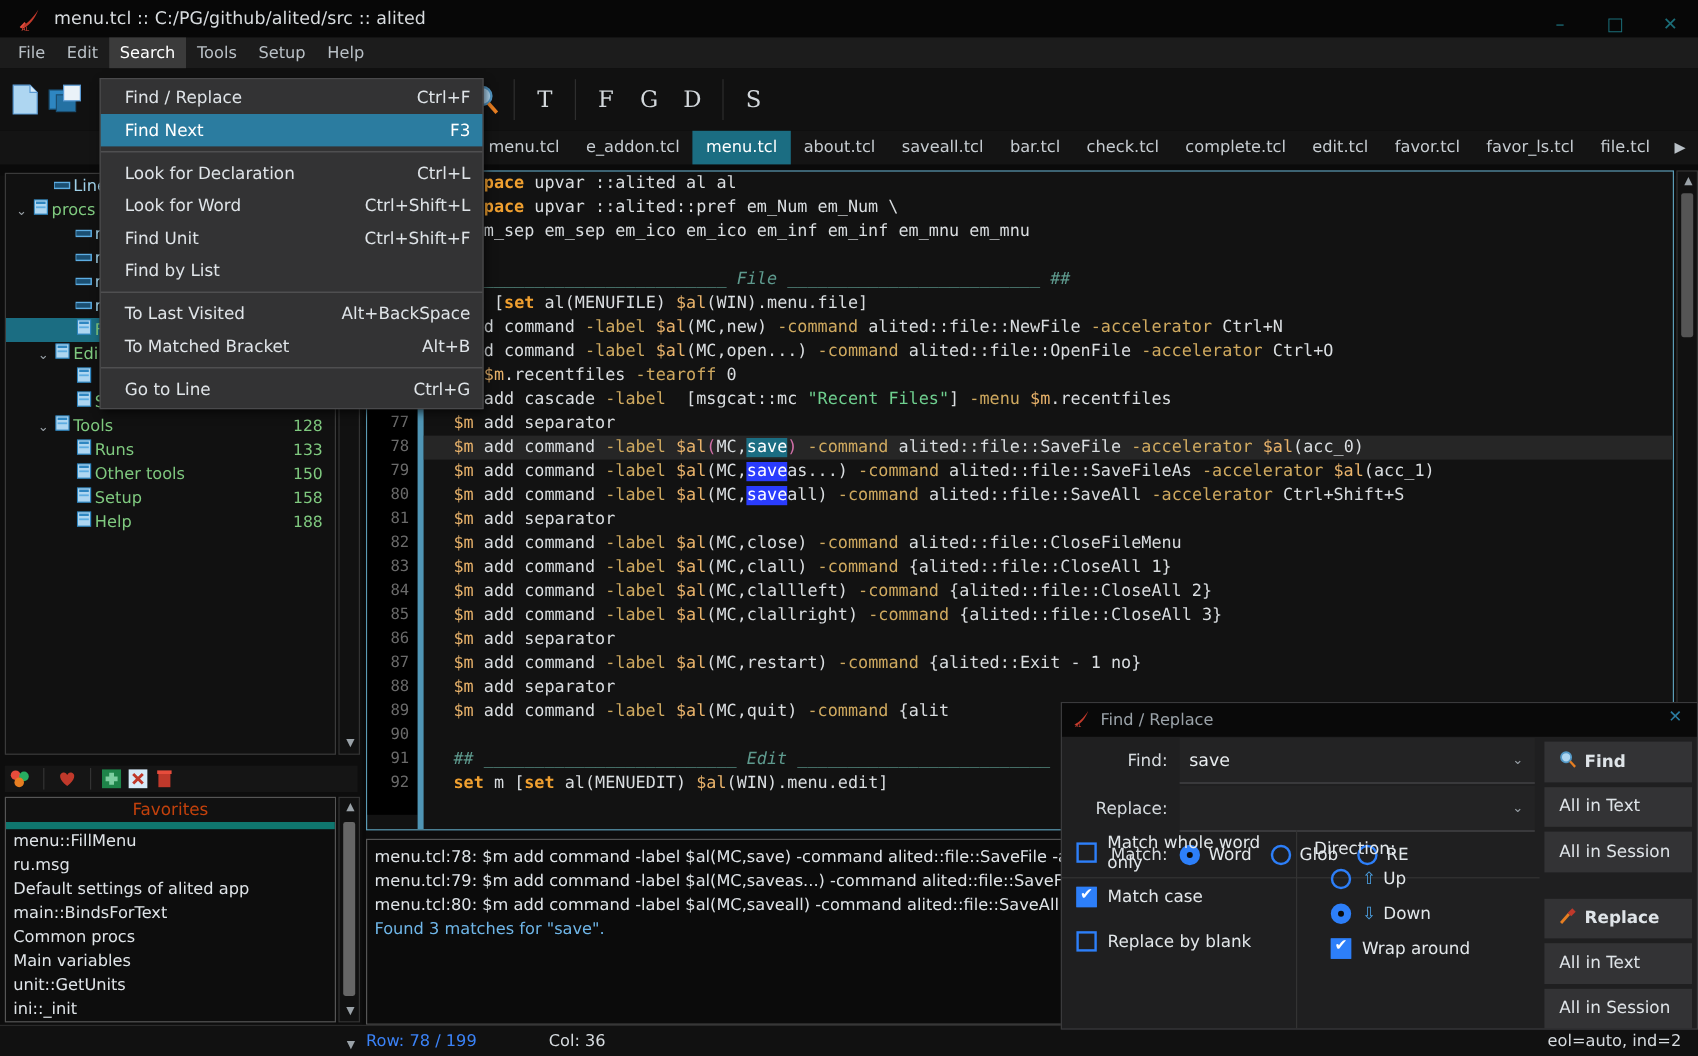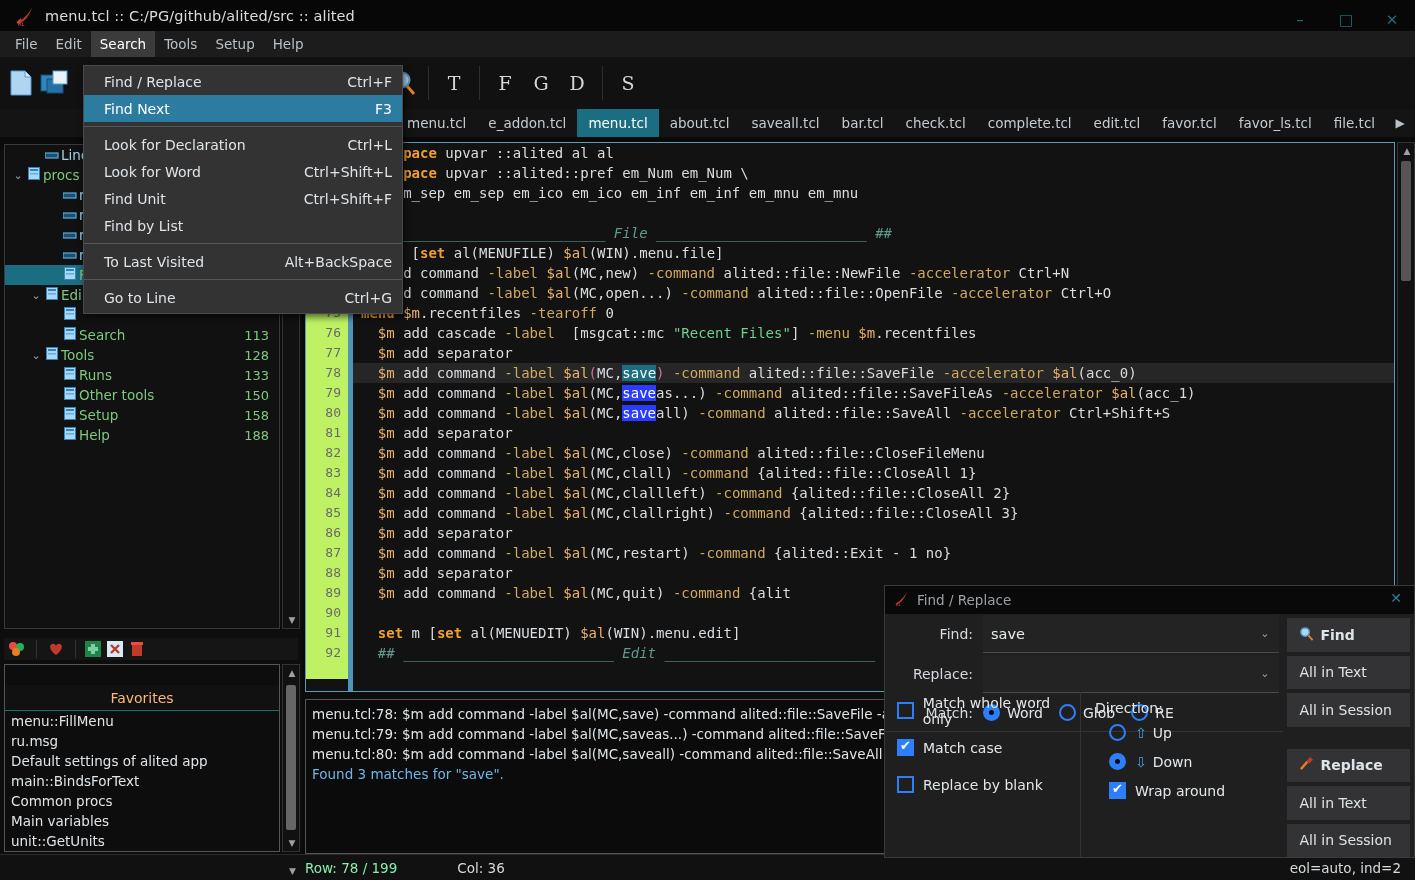--- a/index.html
+++ b/index.html
@@ -51,28 +51,28 @@
   .ticon{ width:18px; display:inline-block; text-align:center; }
   .tlabel{ color:#7fc97f; }
   .tlabel.blue{ color:#9fd0e8; }
   .tnum{ position:absolute; right:10px; color:#7fc97f; font-size:13px; }
   .treescroll{ position:absolute; right:2px; top:-2px; width:18px; height:485px; background:#111; border:1px solid #333;}
   .tsarrow{ position:absolute; left:0; width:18px; height:16px; display:flex; align-items:center; justify-content:center; color:#9aa2a8; font-size:9px;}
   
   #favtools{ position:absolute; left:4px; top:492px; right:4px; height:22px; background:#151515; display:flex; align-items:center; }
   #favtools .fsep{ width:1px; height:18px; background:#333; margin:0 6px;}
   #favbox{ position:absolute; left:4px; top:518px; right:22px; bottom:28px; border:1px solid #555; background:#0d0d0d; }
-  #favhdr{ height:26px; border-bottom:1px solid #0f766e; display:flex; align-items:center; justify-content:center; font-size:14px; color:#fdba74; background:#111;margin-top:20px;}
+  #favhdr{ height:26px; border-bottom:6px solid #0f766e; display:flex; align-items:center; justify-content:center; font-size:14px; color:#c2410c; background:#111;}
   .favitem{ height:20px; padding-left:6px; display:flex; align-items:center; font-size:13.5px; color:#dfe4e8;}
   #favscroll{ position:absolute; right:2px; top:518px; width:18px; bottom:28px; background:#111; border:1px solid #333;}
   #favscroll .thumb{ position:absolute; left:3px; right:3px; top:20px; height:145px; background:#666; border-radius:2px;}
   
   #editorwrap{ position:absolute; left:305px; top:0; right:0; bottom:0; background:#0d0d0d;}
   #editorbox{ position:absolute; left:0; top:-4px; right:20px; height:550px; border:1px solid #5b9bb5; background:#121212; overflow:hidden; }
-  #gutter{ position:absolute; left:0; top:0; width:42px; bottom:12px; background:#bef264; }
+  #gutter{ position:absolute; left:0; top:0; width:42px; bottom:12px; background:#000000; }
   .gl{ height:20px; line-height:20px; text-align:right; padding-right:7px;
        font-family:"DejaVu Sans Mono","Liberation Mono",monospace; font-size:13px; color:#6a6a6a; }
   #codeband{ position:absolute; left:42px; top:0; width:5px; bottom:0; background:#4f95b5; }
   #code{ position:absolute; left:47px; top:0; right:0; bottom:0; overflow:hidden;
          font-family:"DejaVu Sans Mono","Liberation Mono",monospace; font-size:14px; }
   .cl{ height:20px; line-height:20px; white-space:pre; padding-left:8px; }
   .cl.cur{ background:#262626; }
   .k-kw{ color:#f0a030; font-weight:bold; }
   .k-var{ color:#e9b36b; }
   .k-plain{ color:#d9dde0; }
@@ -85,21 +85,21 @@
   #edscroll{ position:absolute; right:0; top:-4px; width:18px; height:550px; background:#111; border:1px solid #333;}
   #edscroll .thumb{ position:absolute; left:3px; right:3px; top:18px; height:120px; background:#555; border-radius:2px; }
   .esarrow{ position:absolute; left:0; width:18px; height:16px; display:flex; align-items:center; justify-content:center; color:#9aa2a8; font-size:9px;}
   
   #results{ position:absolute; left:0; top:553px; right:20px; bottom:26px; border:1px solid #555; background:#0b0b0b; padding:4px 0 0 6px; overflow:hidden;}
   .rline{ height:20px; line-height:20px; font-size:13.5px; color:#dfe4e8; white-space:nowrap; }
   .rline.info{ color:#6fb6e8; }
   #resscroll{ position:absolute; right:0; top:553px; width:18px; bottom:26px; background:#111; border:1px solid #333;}
   
   #statusbar{ position:absolute; left:0; right:0; bottom:0; height:26px; background:#111; border-top:1px solid #2a2a2a; display:flex; align-items:center;}
-  #statusbar .row{ margin-left:14px; font-size:13.5px; color:#86efac;}
+  #statusbar .row{ margin-left:14px; font-size:13.5px; color:#3b82f6;}
   #statusbar .col{ margin-left:60px; font-size:13.5px; color:#d6dbdf;}
   #statusbar .eol{ position:absolute; right:14px; font-size:13.5px; color:#d6dbdf;}
   .leftstatusarrow{ position:absolute; left:289px; bottom:4px; color:#9aa2a8; font-size:9px;}
   
   #searchmenu{
     position:absolute; left:83px; top:65px; width:320px; background:#333334;
     border:1px solid #4a4a4c; z-index:40; padding:2px 0;
     box-shadow:2px 3px 7px rgba(0,0,0,.6);
   }
   .mi{ height:27px; display:flex; align-items:center; padding:0 10px 0 20px; font-size:14px; color:#dfe4e8; }
@@ -525,22 +525,22 @@
           <div class="cl"><span class="k-plain">  </span><span class="k-var">$m</span><span class="k-plain"> add separator</span></div>
           <div class="cl"><span class="k-plain">  </span><span class="k-var">$m</span><span class="k-plain"> add command </span><span class="k-dim">-label</span><span class="k-plain"> </span><span class="k-var">$al</span><span class="k-plain">(MC,close) </span><span class="k-dim">-command</span><span class="k-plain"> alited::file::CloseFileMenu</span></div>
           <div class="cl"><span class="k-plain">  </span><span class="k-var">$m</span><span class="k-plain"> add command </span><span class="k-dim">-label</span><span class="k-plain"> </span><span class="k-var">$al</span><span class="k-plain">(MC,clall) </span><span class="k-dim">-command</span><span class="k-plain"> {alited::file::CloseAll 1}</span></div>
           <div class="cl"><span class="k-plain">  </span><span class="k-var">$m</span><span class="k-plain"> add command </span><span class="k-dim">-label</span><span class="k-plain"> </span><span class="k-var">$al</span><span class="k-plain">(MC,clallleft) </span><span class="k-dim">-command</span><span class="k-plain"> {alited::file::CloseAll 2}</span></div>
           <div class="cl"><span class="k-plain">  </span><span class="k-var">$m</span><span class="k-plain"> add command </span><span class="k-dim">-label</span><span class="k-plain"> </span><span class="k-var">$al</span><span class="k-plain">(MC,clallright) </span><span class="k-dim">-command</span><span class="k-plain"> {alited::file::CloseAll 3}</span></div>
           <div class="cl"><span class="k-plain">  </span><span class="k-var">$m</span><span class="k-plain"> add separator</span></div>
           <div class="cl"><span class="k-plain">  </span><span class="k-var">$m</span><span class="k-plain"> add command </span><span class="k-dim">-label</span><span class="k-plain"> </span><span class="k-var">$al</span><span class="k-plain">(MC,restart) </span><span class="k-dim">-command</span><span class="k-plain"> {alited::Exit - 1 no}</span></div>
           <div class="cl"><span class="k-plain">  </span><span class="k-var">$m</span><span class="k-plain"> add separator</span></div>
           <div class="cl"><span class="k-plain">  </span><span class="k-var">$m</span><span class="k-plain"> add command </span><span class="k-dim">-label</span><span class="k-plain"> </span><span class="k-var">$al</span><span class="k-plain">(MC,quit) </span><span class="k-dim">-command</span><span class="k-plain"> {alit</span></div>
           <div class="cl"><span class="k-plain"></span></div>
+          <div class="cl"><span class="k-com">  ## _________________________ Edit _________________________</span></div>
           <div class="cl"><span class="k-plain">  </span><span class="k-kw">set</span><span class="k-plain"> m [</span><span class="k-kw">set</span><span class="k-plain"> al(MENUEDIT) </span><span class="k-var">$al</span><span class="k-plain">(WIN).menu.edit]</span></div>
-          <div class="cl"><span class="k-com">  ## _________________________ Edit _________________________</span></div>
         </div>
     </div>
     <div id="edscroll">
       <div class="esarrow" style="top:0;">▲</div>
       <div class="thumb"></div>
       <div class="esarrow" style="bottom:0;">▼</div>
     </div>
 
     <div id="results">
       <div id="result-lines">
@@ -588,20 +588,24 @@
         <span class="acc">Ctrl+Shift+F</span>
       </div>
       <div class="mi">
         <span class="lbl">Find by List</span>
         <span class="acc"></span>
       </div>
       <div class="msep"></div>
       <div class="mi">
         <span class="lbl">To Last Visited</span>
         <span class="acc">Alt+BackSpace</span>
+      </div>
+      <div class="mi">
+        <span class="lbl">To Matched Bracket</span>
+        <span class="acc">Alt+B</span>
       </div>
       <div class="msep"></div>
       <div class="mi">
         <span class="lbl">Go to Line</span>
         <span class="acc">Ctrl+G</span>
       </div>
     </div>
 </div>
 
 <div id="finddlg">

